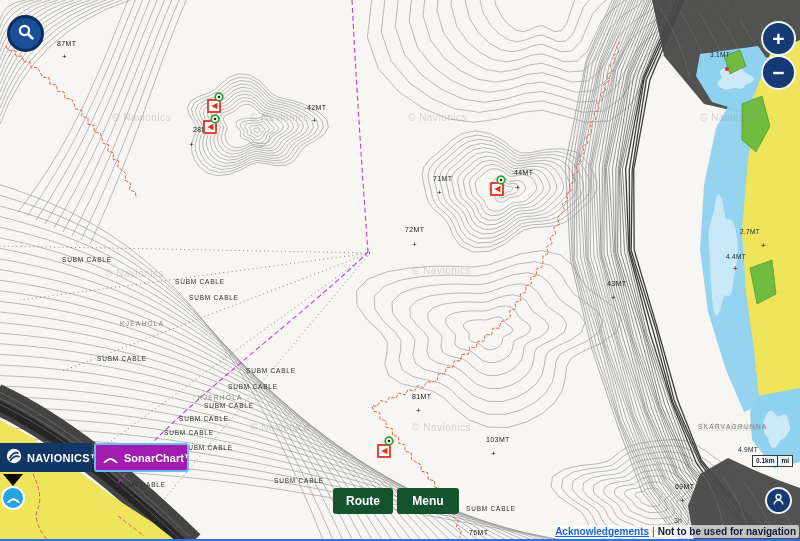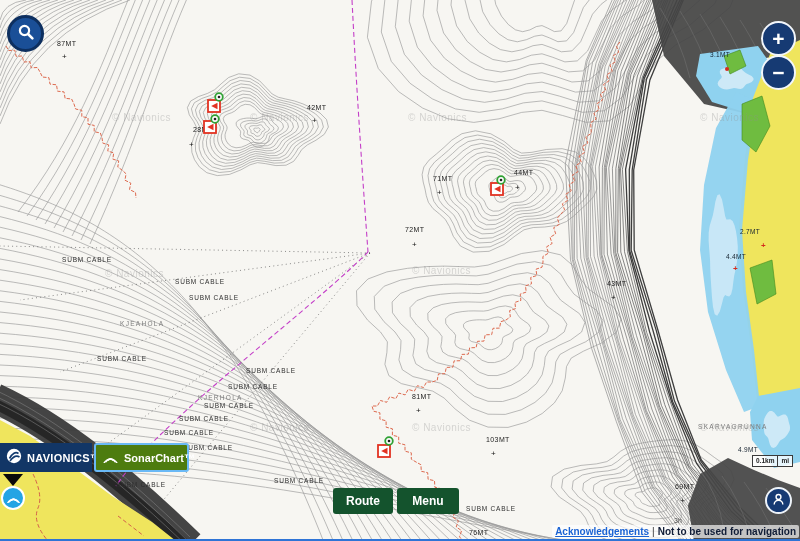--- a/index.html
+++ b/index.html
@@ -28,21 +28,21 @@
                font-size:21px;font-weight:700;line-height:1}
   .person-btn{left:765px;top:487px;width:27px;height:27px;background:#163a73;border:2px solid #eef3f9}
   .sonar-small-btn{left:1px;top:486px;width:24px;height:24px;background:#24a4e4;border:2px solid #fff}
 
   .pointer-tri{position:absolute;left:3px;top:474px;width:0;height:0;
       border-left:10px solid transparent;border-right:10px solid transparent;border-top:12px solid #0a0a0a}
 
   .brand-bar{position:absolute;left:0;top:443px;width:92px;height:29px;background:#123666;
       display:flex;align-items:center;gap:5px;padding-left:6px;box-sizing:border-box}
   .brand-bar .txt{color:#fff;font-size:11px;font-weight:700;letter-spacing:.3px}
-  .sonarchart-btn{position:absolute;left:94px;top:443px;width:95px;height:29px;background:#4d7c0f;
+  .sonarchart-btn{position:absolute;left:94px;top:443px;width:95px;height:29px;background:#a21caf;
       border:2px solid #6ab9f6;border-radius:3px;box-sizing:border-box;cursor:pointer;
       display:flex;align-items:center;justify-content:space-between;gap:5px}
   .sonarchart-btn .txt{color:#fff;font-size:11px;font-weight:700}
 
   .route-btn,.menu-btn{position:absolute;top:488px;height:26px;background:#14532d;border:none;border-radius:3px;
       color:#fff;font-weight:700;font-size:12px;cursor:pointer;font-family:"Liberation Sans",sans-serif}
   .route-btn{left:333px;width:60px}
   .menu-btn{left:397px;width:62px}
 
   .scalebar{position:absolute;left:752px;top:455px;display:flex;font-size:6.5px;font-weight:700;color:#222}

